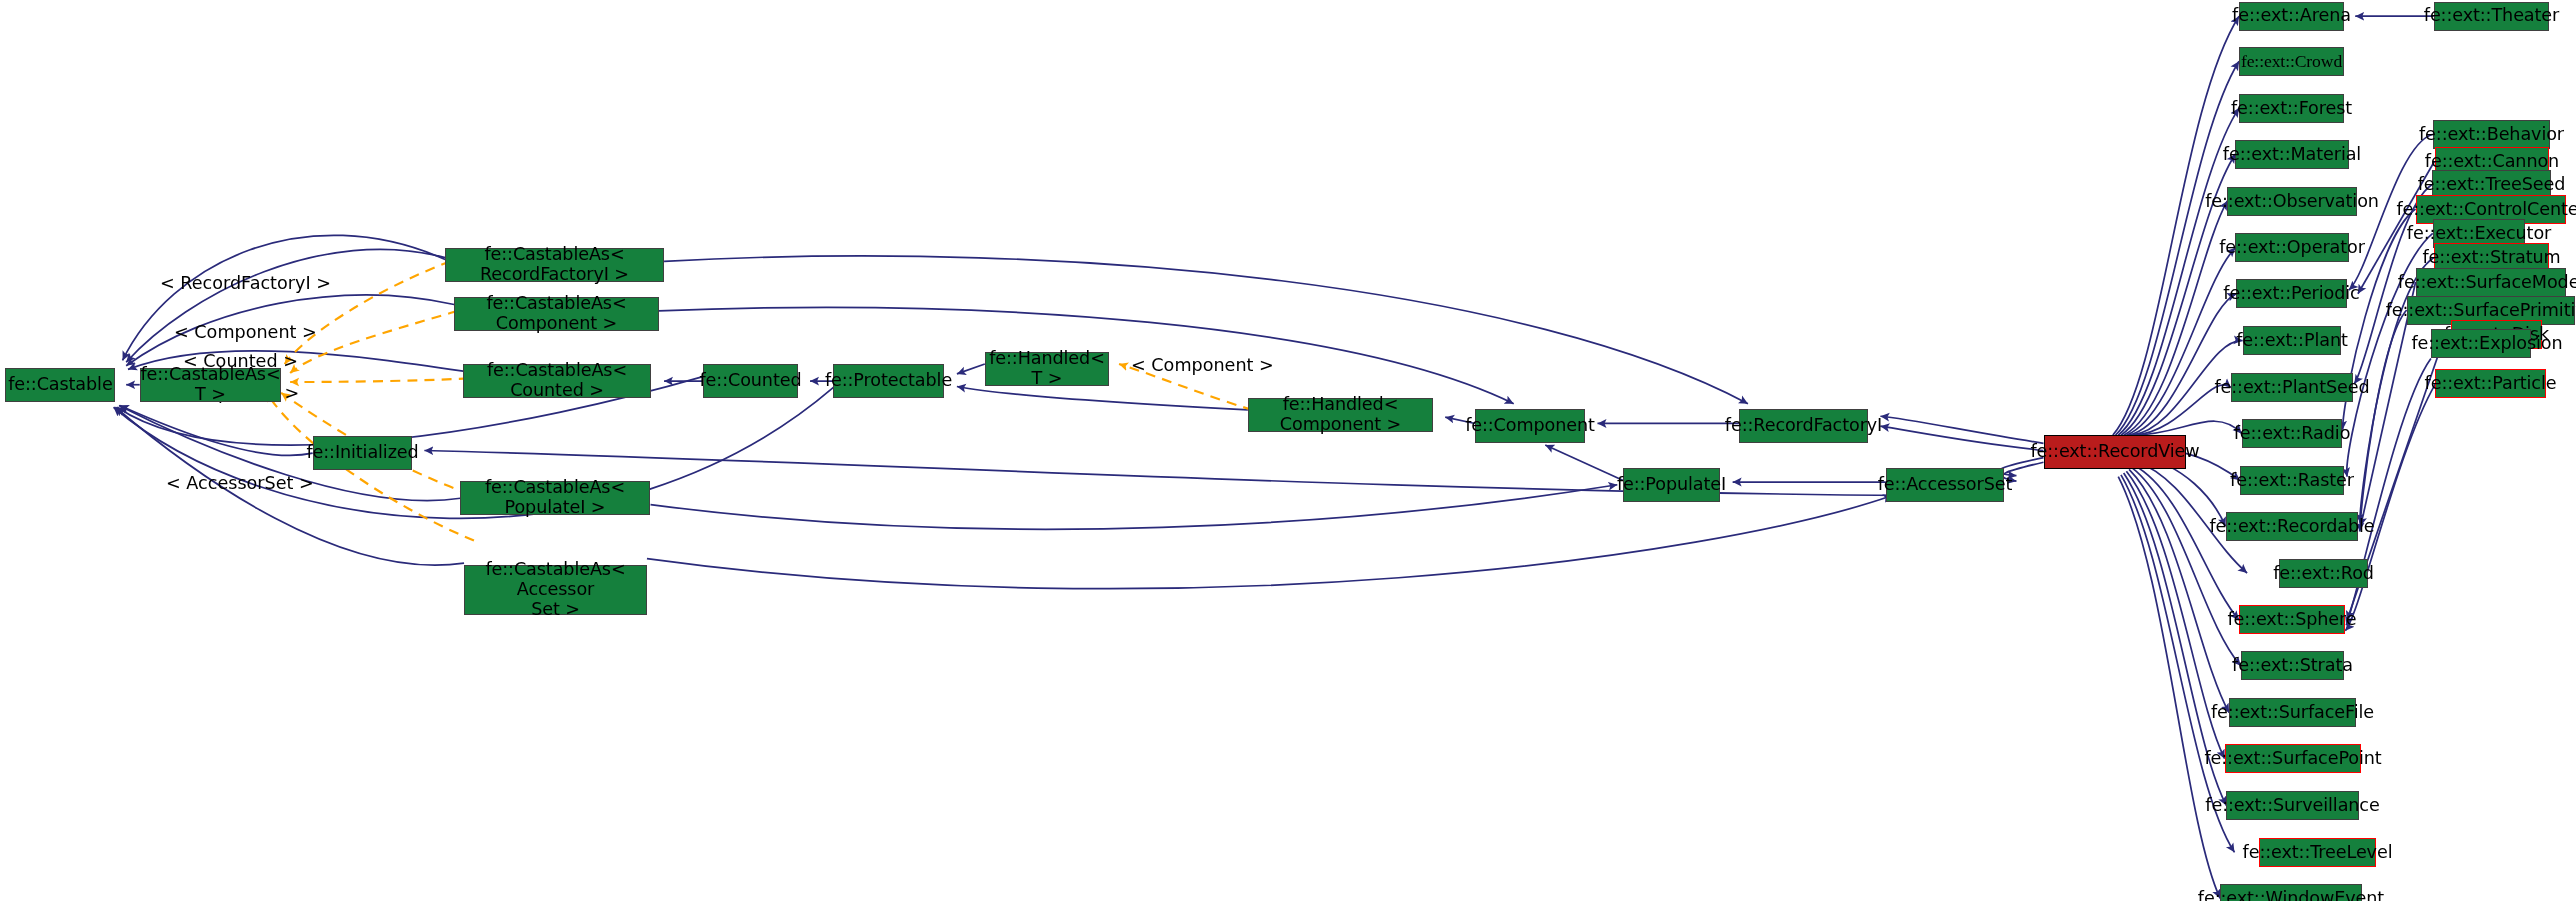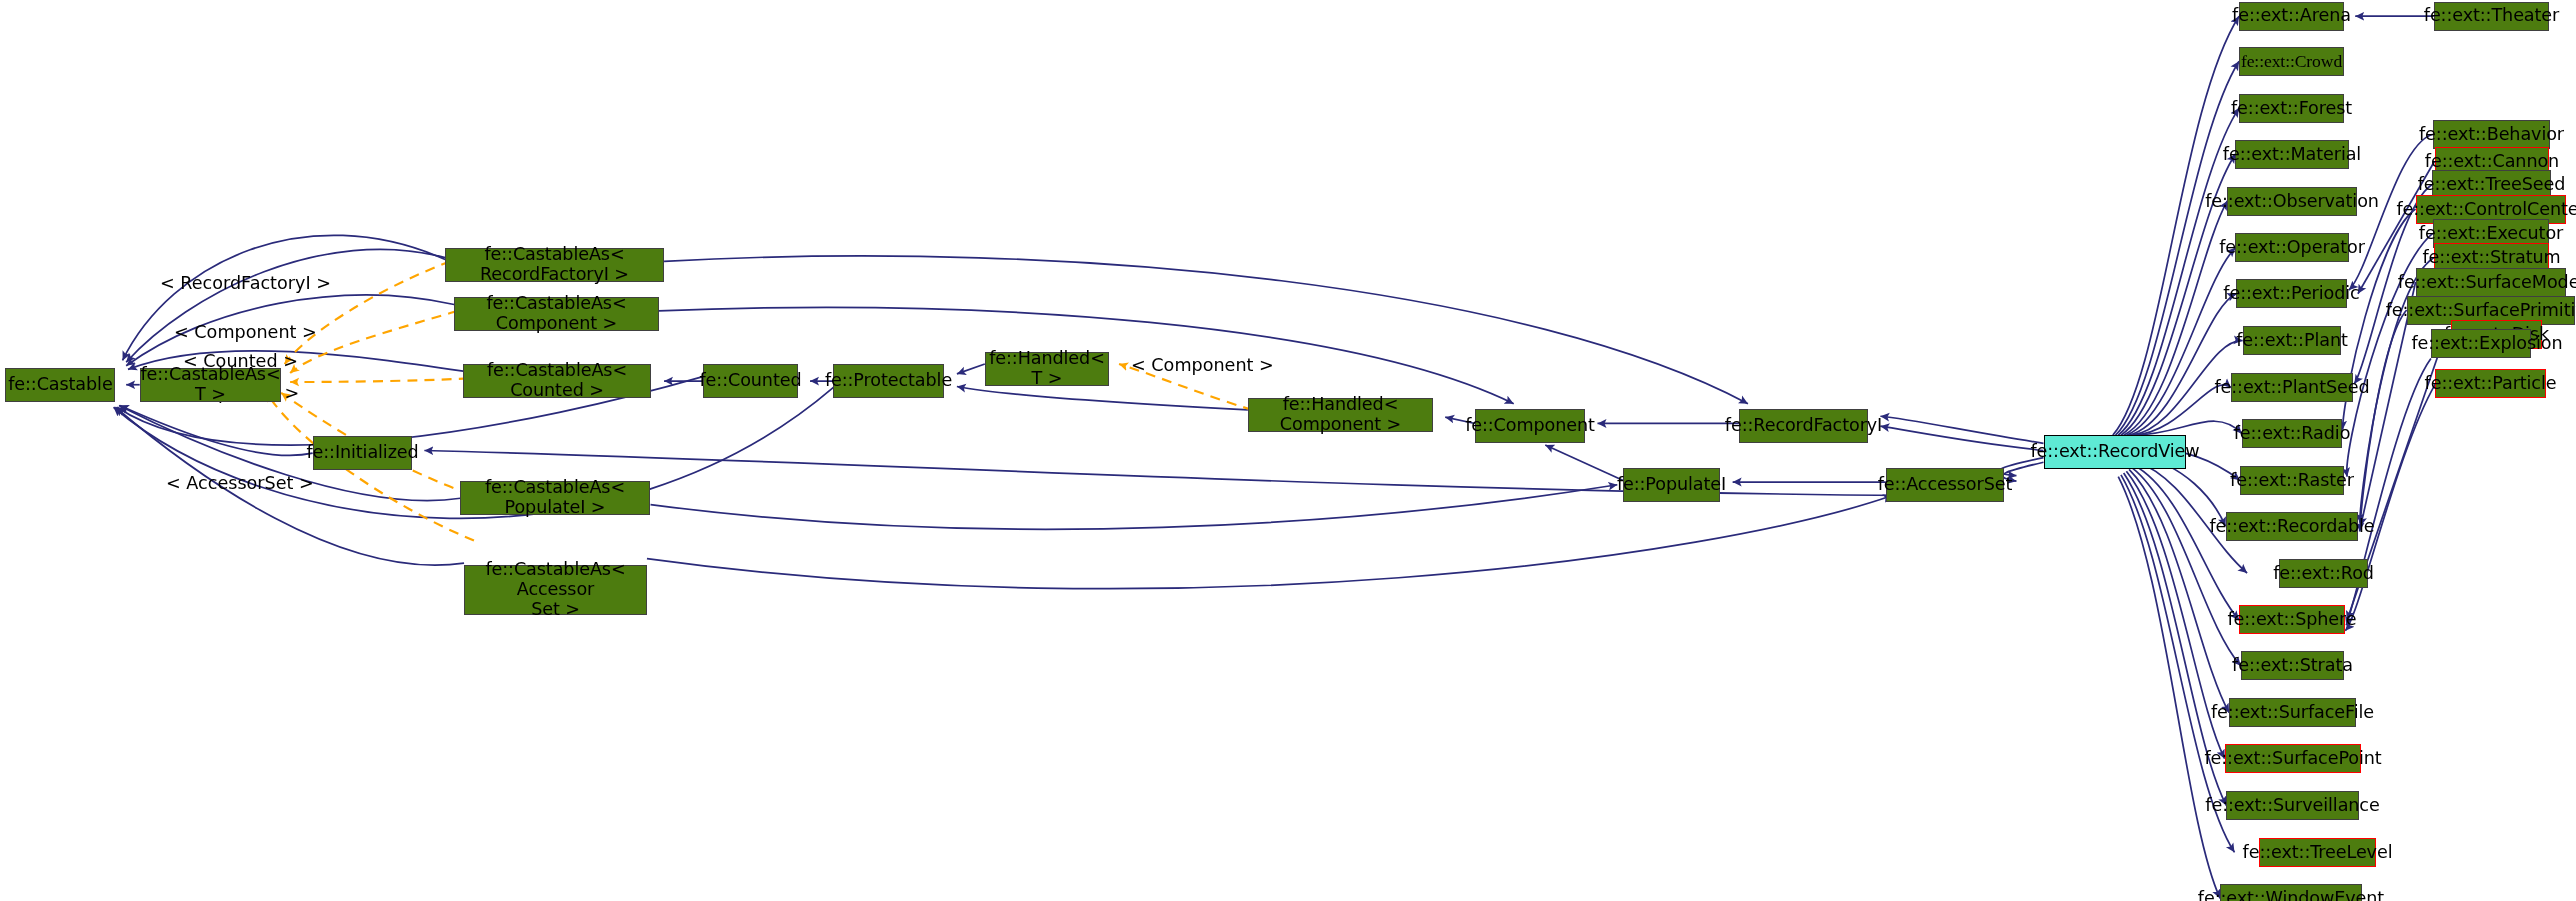--- a/index.html
+++ b/index.html
@@ -8,35 +8,35 @@
     width:2576px;
     height:901px;
     background:#ffffff;
     font-family:"DejaVu Sans","Liberation Sans",sans-serif;
     overflow:hidden;
   }
   #edges{position:absolute;left:0;top:0;width:2576px;height:901px;}
   .node{
     position:absolute;
     box-sizing:border-box;
-    background:#4d7c0f;
+    background:#15803d;
     border:1.4px solid #404040;
     color:#000000;
     font-size:17.6px;
     line-height:1.12;
     display:flex;
     align-items:center;
     justify-content:center;
     text-align:center;
     white-space:pre-line;
     z-index:5;
     letter-spacing:-0.1px;
   }
   .node.red{border-color:#ff0000;}
-  .node.current{background:#5eead4;border-color:#000000;}
+  .node.current{background:#b91c1c;border-color:#000000;}
   .edgelabel{
     position:absolute;
     font-size:17.6px;
     color:#000000;
     white-space:nowrap;
     z-index:4;
   }
 </style>
 </head>
 <body>
@@ -178,21 +178,21 @@
     <div class="node" style="left: 2229px; top: 698px; width: 127px; height: 29px;">fe::ext::SurfaceFile</div>
     <div class="node red" style="left: 2225px; top: 744px; width: 136px; height: 29px;">fe::ext::SurfacePoint</div>
     <div class="node" style="left: 2226px; top: 791px; width: 133px; height: 29px;">fe::ext::Surveillance</div>
     <div class="node red" style="left: 2235px; top: 838px; width: 117px; height: 29px; margin-left: 24px;">fe::ext::TreeLevel</div>
     <div class="node" style="left: 2220px; top: 884px; width: 142px; height: 29px;">fe::ext::WindowEvent</div>
     <div class="node" style="left: 2434px; top: 1.8px; width: 115px; height: 29px;">fe::ext::Theater</div>
     <div class="node" style="left: 2433px; top: 120px; width: 117px; height: 29px;">fe::ext::Behavior</div>
     <div class="node red" style="left: 2435px; top: 147px; width: 114px; height: 29px;">fe::ext::Cannon</div>
     <div class="node" style="left: 2432px; top: 170px; width: 119px; height: 29px;">fe::ext::TreeSeed</div>
     <div class="node red" style="left: 2416px; top: 195px; width: 150px; height: 29px;">fe::ext::ControlCenter</div>
-    <div class="node" style="left: 2433px; top: 219px; width: 116px; height: 29px;">fe::ext::Executor</div>
+    <div class="node" style="left: 2433px; top: 219px; width: 92px; height: 29px;">fe::ext::Executor</div>
     <div class="node red" style="left: 2434px; top: 243px; width: 115px; height: 29px;">fe::ext::Stratum</div>
     <div class="node" style="left: 2416px; top: 268px; width: 150px; height: 29px;">fe::ext::SurfaceModel</div>
     <div class="node" style="left: 2407px; top: 296px; width: 168px; height: 29px;">fe::ext::SurfacePrimitive</div>
     <div class="node red" style="left: 2445px; top: 320px; width: 91px; height: 29px; margin-left: 6px;">fe::ext::Disk</div>
     <div class="node" style="left: 2431px; top: 329px; width: 100px; height: 29px; padding-left: 12px;">fe::ext::Explosion</div>
     <div class="node red" style="left: 2435px; top: 369px; width: 111px; height: 29px;">fe::ext::Particle</div>
     <div class="edgelabel" style="left: 160px; top: 273px;">&lt; RecordFactoryI &gt;</div>
     <div class="edgelabel" style="left: 174px; top: 322px;">&lt; Component &gt;</div>
     <div class="edgelabel" style="left: 183px; top: 351px;">&lt; Counted &gt;</div>
     <div class="edgelabel" style="left: 177px; top: 383px;">&lt; PopulateI &gt;</div>

